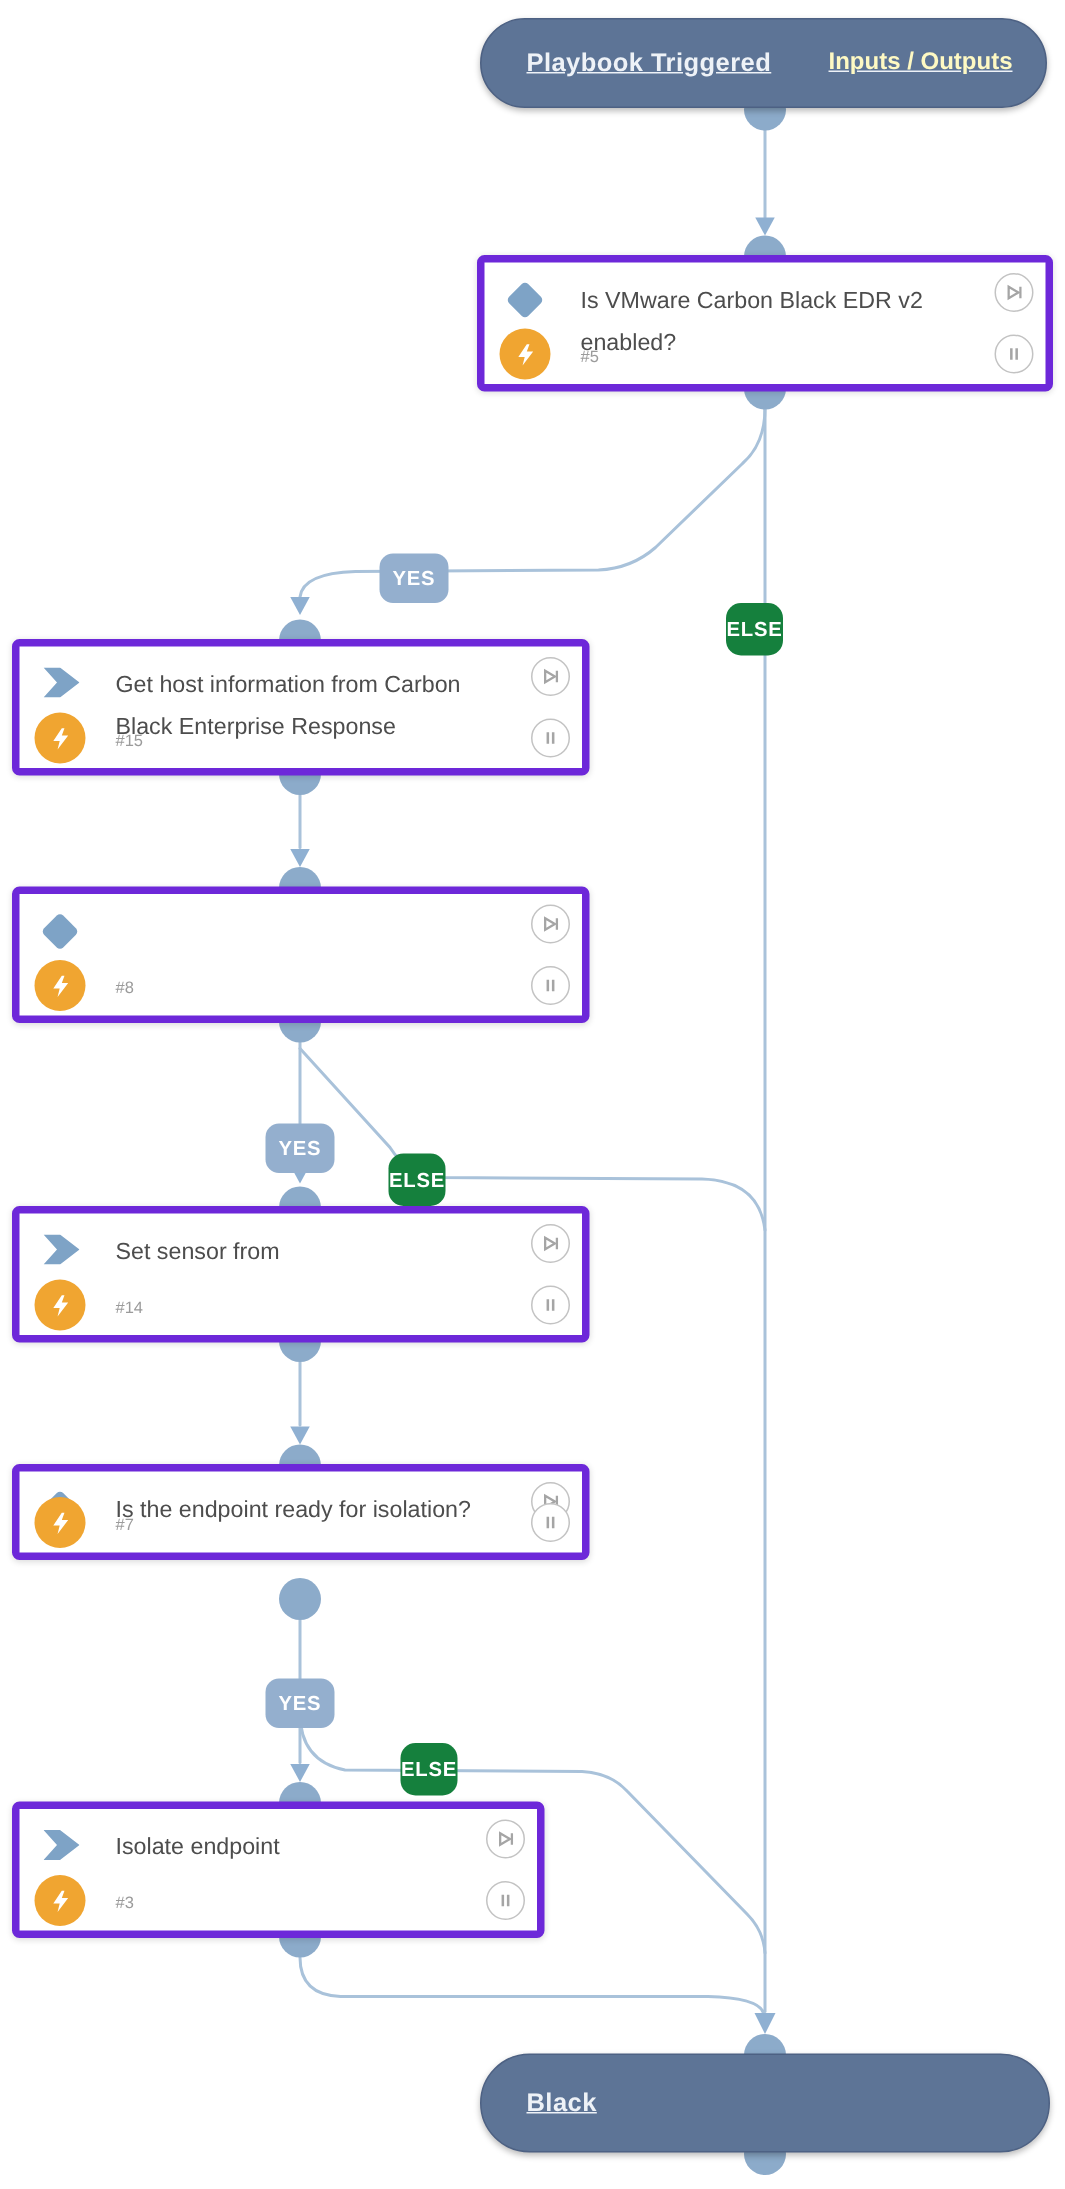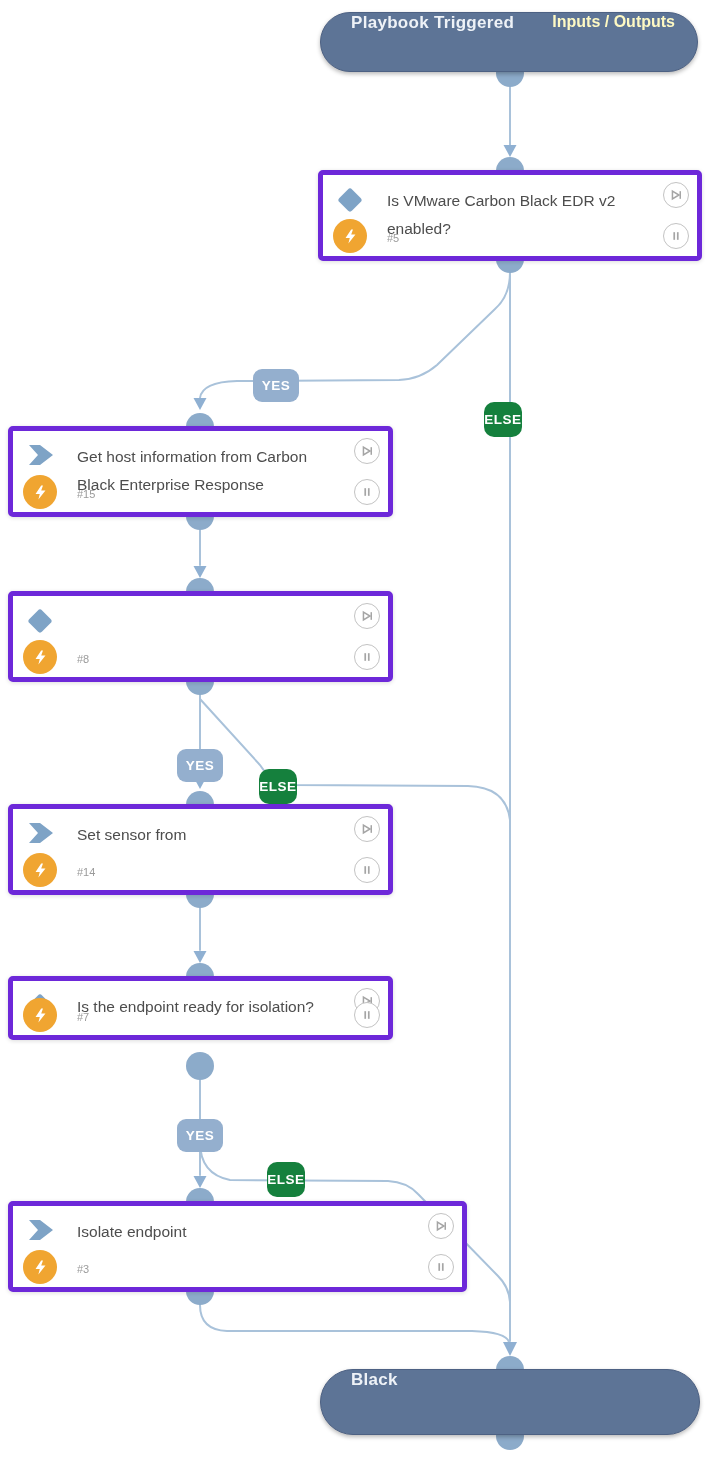--- a/index.html
+++ b/index.html
@@ -7,22 +7,22 @@
     position:relative; width:710px; height:1459px; overflow:hidden;
     font-family:"Liberation Sans", sans-serif; background:#ffffff;
   }
   #connectors { position:absolute; left:0; top:0; z-index:1; }
 
   
   .pill {
     position:absolute; z-index:2; box-sizing:border-box;
     background:#5d7496; border:1px solid #4d6183; border-radius:33px;
     box-shadow:0 2px 4px rgba(0,0,0,0.28);
-    display:flex; align-items:flex-start; padding:0 22px 0 30px;
-    color:#eef2f7; cursor:pointer;
+    display:flex; align-items:center; padding:0 22px 0 30px;
+    color:#eef2f7; cursor:pointer;text-decoration:underline;
   }
   #start-pill { left:320px; top:12px;   width:378px; height:60px; }
   #end-pill   { left:320px; top:1369px; width:380px; height:66px; }
   .pill-title { font-size:17px; font-weight:bold; letter-spacing:.3px; }
   .pill-link  { margin-left:auto; font-size:16px; font-weight:bold; color:#fef9c3; }
 
   
   .card {
     position:absolute; z-index:2; box-sizing:border-box;
     background:#ffffff; border:5px solid #6d28d9; border-radius:5px;
@@ -234,21 +234,21 @@
         </svg>
     </button>
     <button class="btn btn-bottom">
       <svg width="16" height="16" viewBox="0 0 18 18" stroke="#a5a5a5" stroke-width="1.9">
           <line x1="7" y1="4.7" x2="7" y2="13.3"></line>
           <line x1="11" y1="4.7" x2="11" y2="13.3"></line>
         </svg>
     </button>
   </div>
 
-  <div class="card" style="left:8px;top:1201px;width:459px;height:91px">
+  <div class="card" style="left:8px;top:1201px;width:355px;height:91px">
     <span class="type-icon">
       <svg width="24" height="20" viewBox="0 0 24 20">
           <polygon fill="#7ea3c6" points="0,0 11,0 24,10 11,20 0,20 9,10"></polygon>
         </svg>
     </span>
     <div class="card-title">Isolate endpoint</div>
     <div class="bolt">
       <svg width="17" height="17" viewBox="0 0 24 24">
           <polygon fill="#ffffff" points="13,2 5,14 11,14 9,22 19,9 13,9 15.5,2"></polygon>
         </svg>

